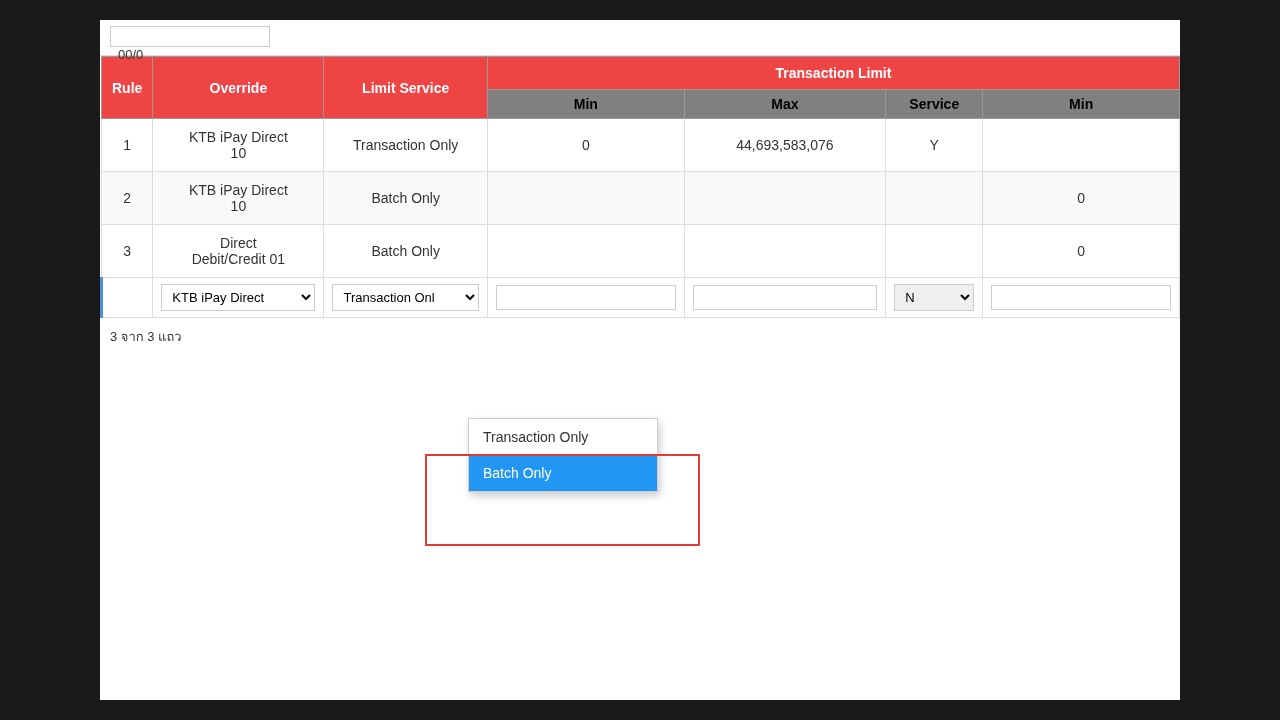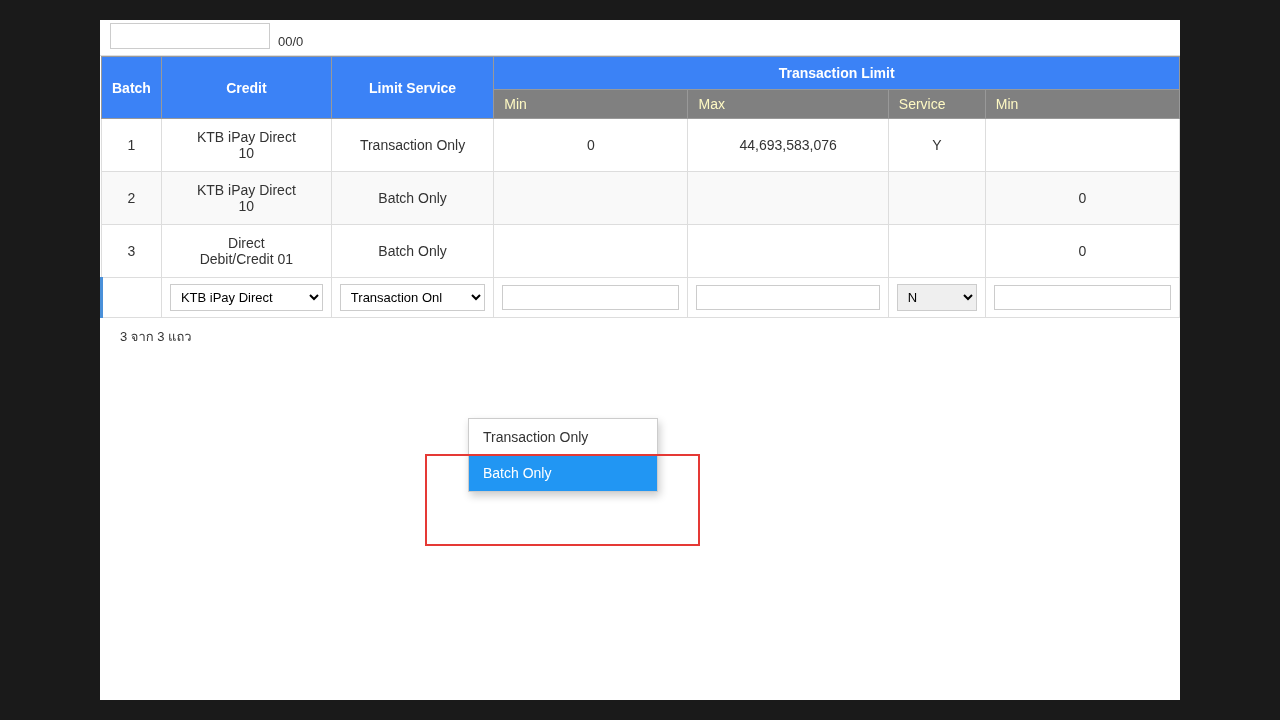--- a/index.html
+++ b/index.html
@@ -17,25 +17,26 @@
     .main-container {
       background: #fff;
       width: 1080px;
       height: 680px;
       position: relative;
       overflow: visible;
     }
     
     .top-bar {
       display: flex;
-      align-items: flex-end;
+      align-items: flex-start;
       padding: 6px 10px;
       background: #fff;
       border-bottom: 1px solid #ddd;
       height: 36px;
+      flex-direction: column;
     }
     .top-input {
       width: 160px;
       height: 26px;
       border: 1px solid #ccc;
       padding: 2px 6px;
       font-size: 13px;
     }
     .top-value {
       margin-left: 8px;
@@ -44,33 +45,33 @@
     }
     
     .table-wrapper {
       width: 100%;
     }
     table {
       width: 100%;
       border-collapse: collapse;
     }
     thead tr.header-group th {
-      background: #3b82f6;
+      background: #ef4444;
       color: #fff;
       font-weight: bold;
       text-align: center;
       padding: 8px 10px;
       font-size: 14px;
       border: 1px solid #999;
     }
     thead tr.header-sub th {
       background: #808080;
-      color: #fef9c3;
-      font-weight: normal;
-      text-align: left;
+      color: #000000;
+      font-weight: bold;
+      text-align: center;
       padding: 6px 10px;
       font-size: 14px;
       border: 1px solid #999;
     }
     tbody tr {
       background: #fff;
     }
     tbody tr:nth-child(even) {
       background: #f9f9f9;
     }
@@ -106,21 +107,21 @@
       font-size: 13px;
     }
     select.override-select {
       width: 80px;
       padding: 4px 6px;
       border: 1px solid #ccc;
       font-size: 13px;
     }
     
     .footer-row {
-      padding: 8px 20px;
+      padding: 8px 10px;
       font-size: 13px;
       color: #333;
     }
     
     .dropdown-overlay {
       position: absolute;
       background: #fff;
       border: 1px solid #ccc;
       box-shadow: 2px 4px 8px rgba(0,0,0,0.2);
       z-index: 100;
@@ -157,22 +158,22 @@
 
   <div class="top-bar">
     <input class="top-input" type="text" value="" style="">
     <span class="top-value">00/0</span>
   </div>
 
   <div class="table-wrapper">
     <table>
       <thead>
         <tr class="header-group">
-          <th rowspan="2">Batch</th>
-          <th rowspan="2">Credit</th>
+          <th rowspan="2">Rule</th>
+          <th rowspan="2">Override</th>
           <th rowspan="2">Limit Service</th>
           <th colspan="4">Transaction Limit</th>
         </tr>
         <tr class="header-sub">
           <th>Min</th>
           <th>Max</th>
           <th>Service</th>
           <th>Min</th>
         </tr>
       </thead>

